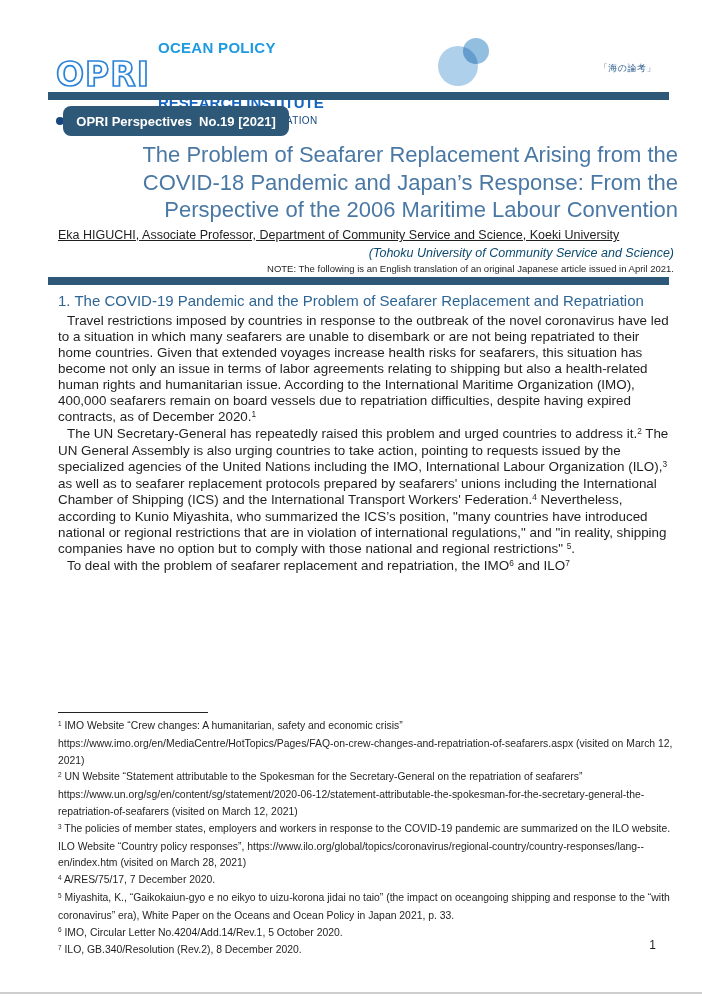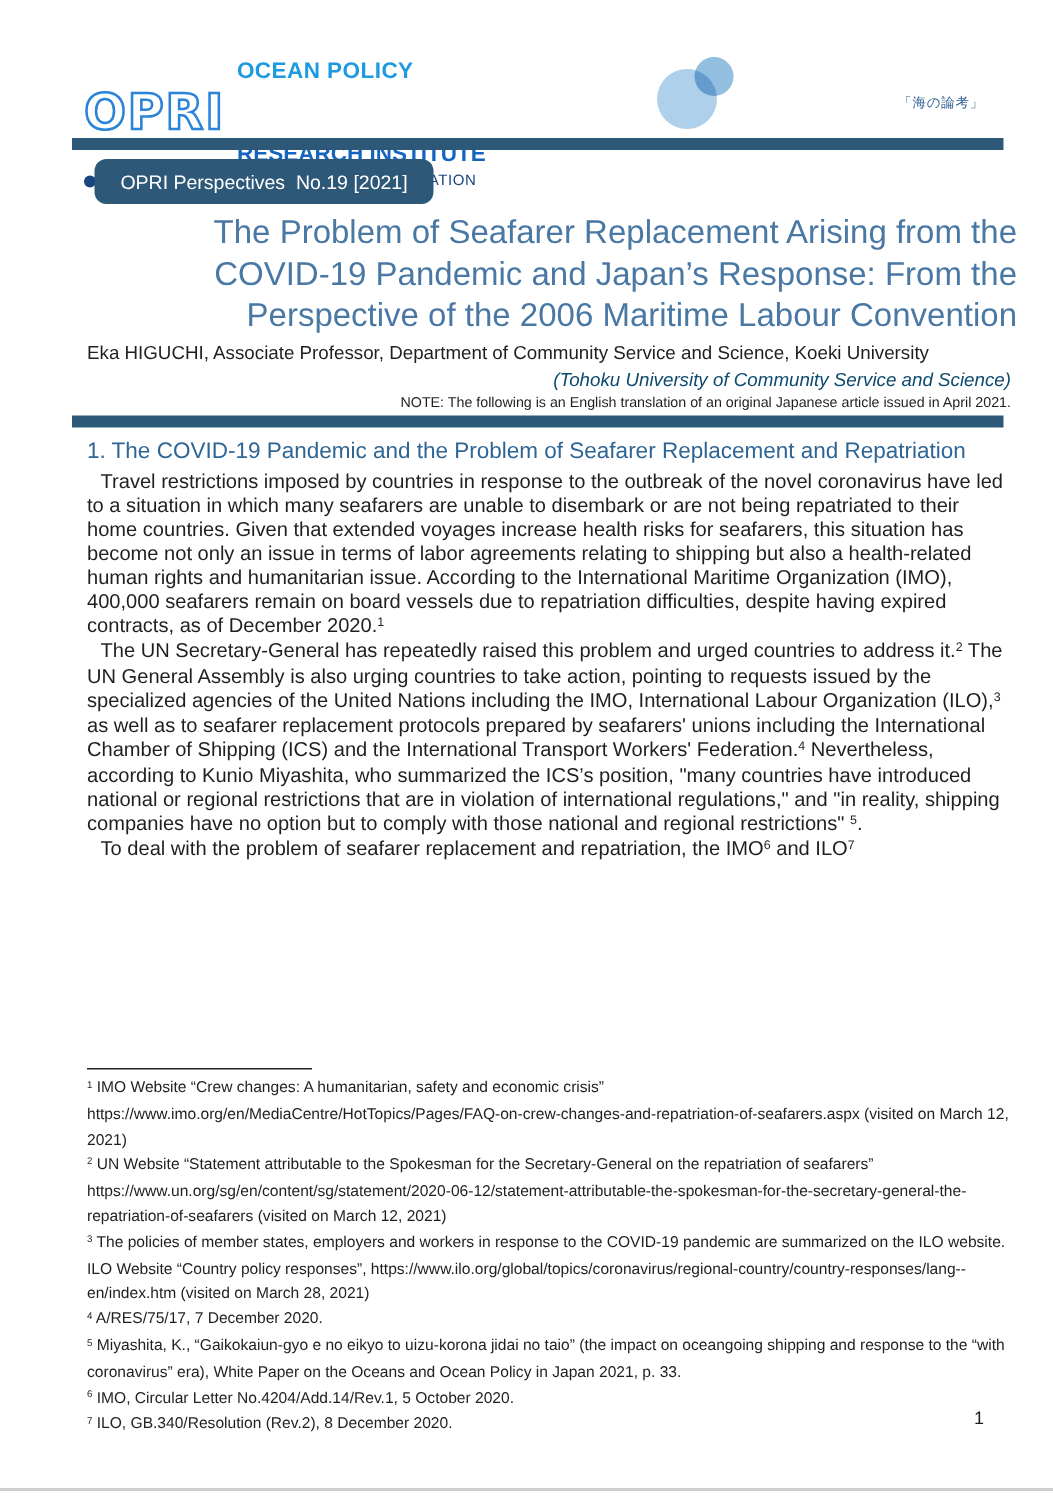--- a/index.html
+++ b/index.html
@@ -40,24 +40,24 @@
   .circ.big{width:40px;height:40px;left:0;top:12px;background:#aed0ea;}
   .circ.small{width:26px;height:26px;left:25px;top:4px;background:#92bfe0;}
   .jp-tag{position:absolute;right:34px;top:8px;font-size:9px;color:#2f5f90;letter-spacing:.5px;margin-top:20px;}
   .wordmark{position:absolute;left:44px;top:18px;font-size:25px;font-weight:800;color:var(--perspectives-blue);letter-spacing:-0.5px;white-space:pre;}
 
   .bar{position:absolute;left:48px;width:621px;height:8px;background:var(--navy-bar);}
   .bar.bar1{top:92px;}
   .bar.bar2{top:277px;}
 
   .badge{position:absolute;left:63px;top:106px;width:226px;height:30px;background:var(--navy-bar);
-    border-radius:8px;color:#fff;font-size:13px;font-weight:400;display:flex;align-items:center;justify-content:center;white-space:pre;}
+    border-radius:8px;color:#fff;font-size:13px;font-weight:700;display:flex;align-items:center;justify-content:center;white-space:pre;}
 
   .title{position:absolute;left:58px;top:141px;width:620px;font-size:22px;line-height:27.5px;color:var(--title-blue);text-align:right;}
-  .author{position:absolute;left:58px;top:228px;width:620px;font-size:12.5px;color:#1f1f1f;}
+  .author{position:absolute;left:58px;top:228px;width:620px;font-size:12.5px;color:#1f1f1f;text-decoration:underline;}
   .affil{position:absolute;right:28px;top:246px;font-size:12.5px;color:#0c4a6e;font-style:italic;}
   .note{position:absolute;right:28px;top:263px;font-size:9.5px;color:#1f1f1f;}
 
   .heading{position:absolute;left:58px;top:292px;width:620px;font-size:15px;color:var(--heading-blue);}
 
   .body-text{position:absolute;left:58px;top:313px;width:616px;font-size:13.4px;line-height:16px;color:#1f1f1f;}
   .para{margin:0;text-indent:9px;}
   sup{font-size:0.62em;vertical-align:baseline;position:relative;top:-0.5em;}
 
   .fnrule{position:absolute;left:58px;top:712px;width:150px;border-top:1.5px solid #222;}
@@ -101,21 +101,21 @@
     <span class="circ small"></span>
     <span class="jp-tag">「海の論考」</span>
   </div>
 
   <div class="bar bar1"></div>
 
   <div class="badge">OPRI Perspectives  No.19 [2021]</div>
 
   <div class="title">
       <div>The Problem of Seafarer Replacement Arising from the</div>
-      <div>COVID-19 Pandemic and Japan’s Response: From the</div>
+      <div>COVID-18 Pandemic and Japan’s Response: From the</div>
       <div>Perspective of the 2006 Maritime Labour Convention</div>
     </div>
 
   <div class="author">Eka HIGUCHI, Associate Professor, Department of Community Service and Science, Koeki University</div>
   <div class="affil">(Tohoku University of Community Service and Science)</div>
   <div class="note">NOTE: The following is an English translation of an original Japanese article issued in April 2021.</div>
 
   <div class="bar bar2"></div>
 
   <div class="heading">1. The COVID-19 Pandemic and the Problem of Seafarer Replacement and Repatriation</div>

